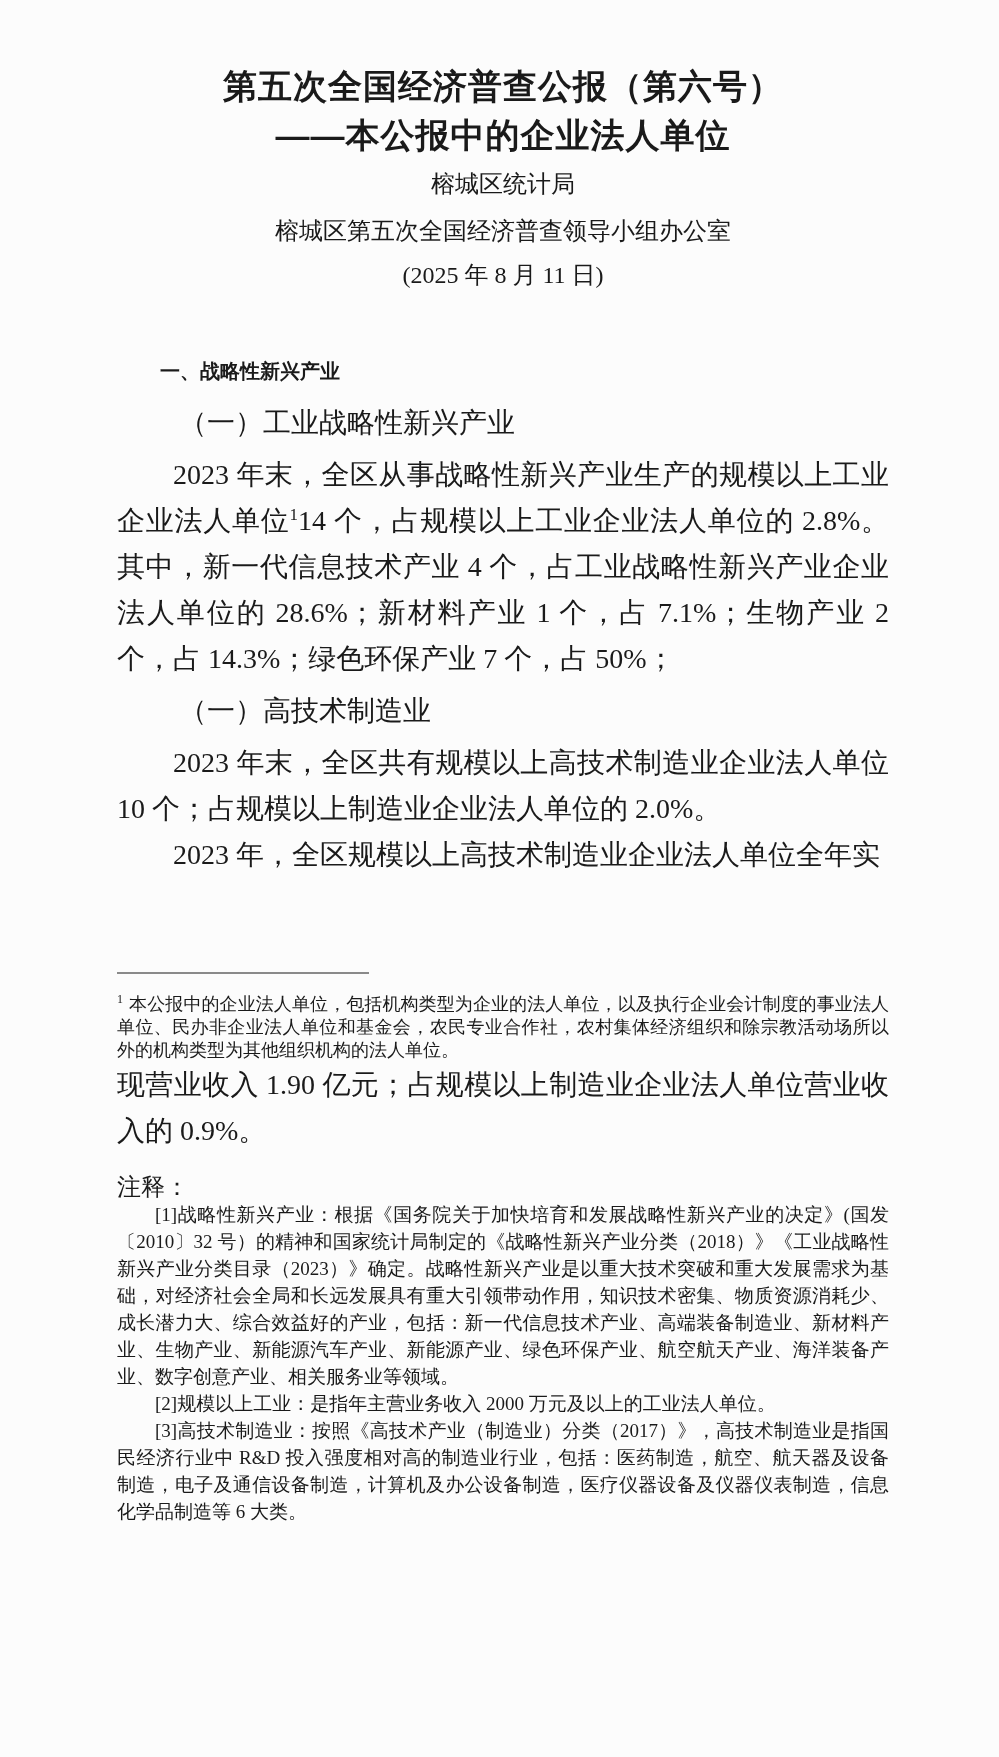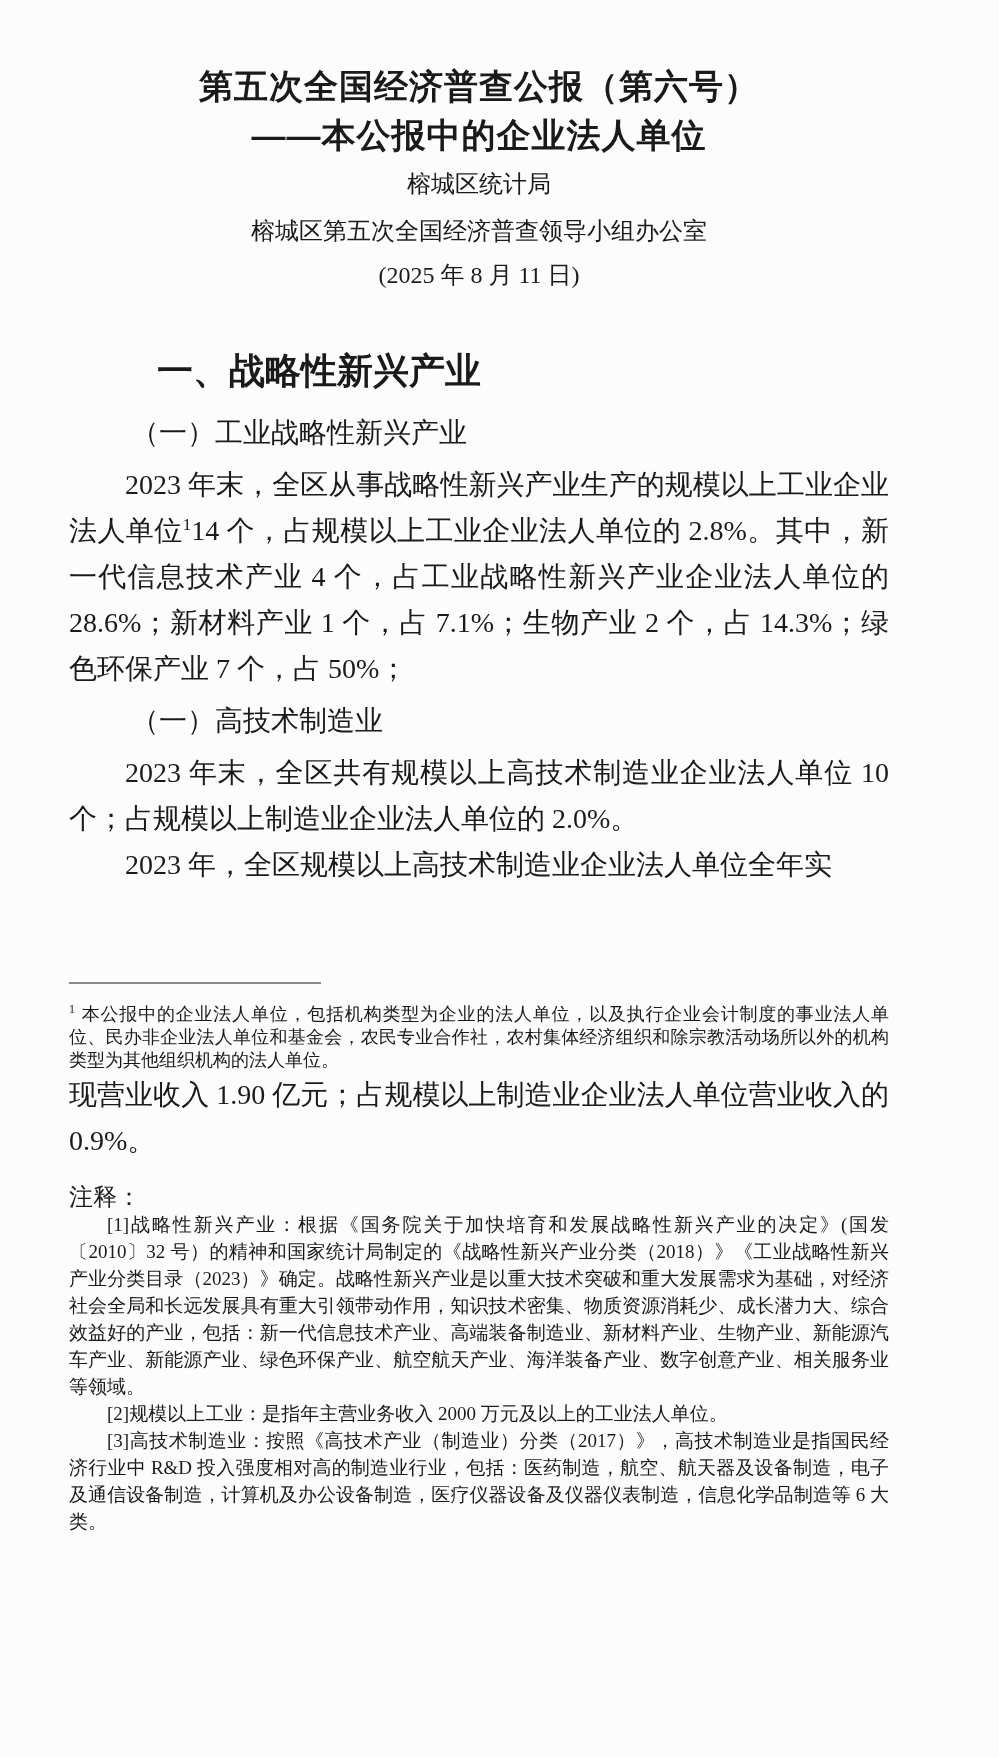--- a/index.html
+++ b/index.html
@@ -4,21 +4,21 @@
 <style>
   * { margin: 0; padding: 0; box-sizing: border-box; }
   html, body { background: #e9e9e9; }
   .page {
     width: 999px;
     height: 1757px;
     margin: 0 auto;
     background: #fcfcfc;
     color: #1a1a1a;
     overflow: hidden;
-    padding: 62px 110px 0 69px;
+    padding: 62px 110px 0 117px;
     font-family: "Liberation Serif", "DejaVu Serif", serif;
   }
   
   .doc-header { text-align: center; margin-bottom: 52px; }
   .doc-title {
     font-family: "Liberation Sans", "DejaVu Sans", sans-serif;
     font-weight: 700;
     font-size: 34px;
     line-height: 49px;
     letter-spacing: 1px;
@@ -38,24 +38,24 @@
   .doc-body {
     font-size: 28px;
     line-height: 46px;
     text-align: justify;
   }
   p.body { margin: 0; }
   .indent { text-indent: 2em; }
   h2.sec-heading {
     font-family: "Liberation Sans", "DejaVu Sans", sans-serif;
     font-weight: 700;
-    font-size: 36px;
+    font-size: 20px;
     line-height: 46px;
     padding-left: 2em;
-    margin: 16px;
+    margin: 3px;
   }
   h3.sub-heading {
     font-family: "Liberation Serif", "DejaVu Serif", serif;
     font-weight: 500;
     font-size: 28px;
     line-height: 46px;
     padding-left: 2em;
     margin: 6px;
   }
   sup.fn-ref {

